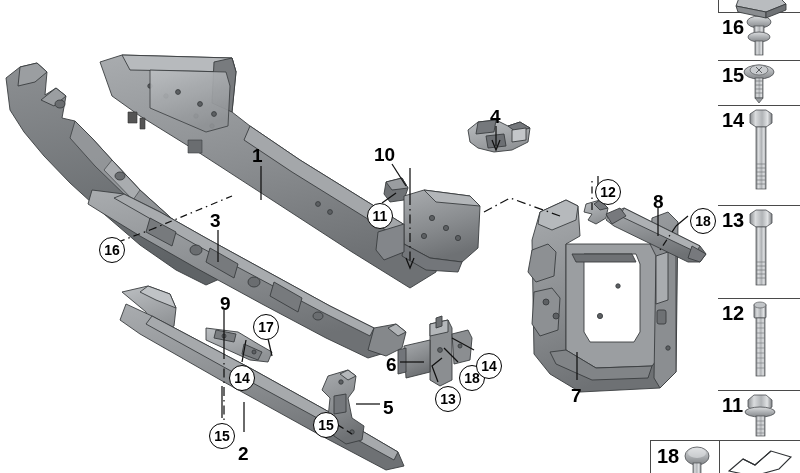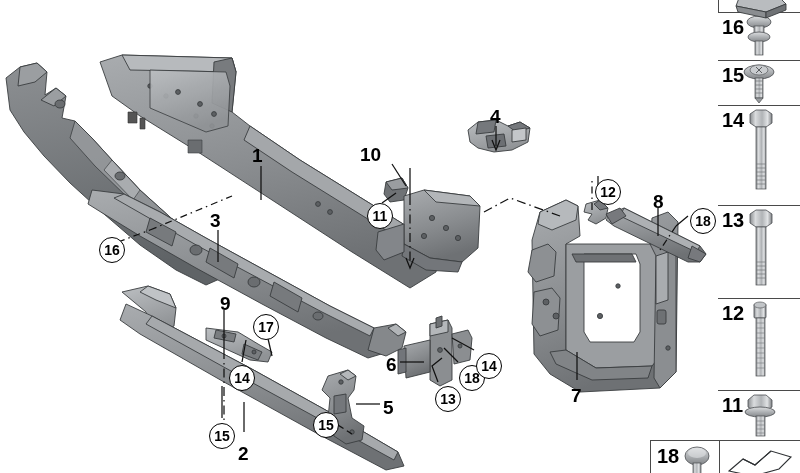--- a/index.html
+++ b/index.html
@@ -366,21 +366,21 @@
 
   <div id="callout-host">
       <div class="callout plain" style="left: 252px; top: 146px;">1</div>
       <div class="callout plain" style="left: 210px; top: 211px;">3</div>
       <div class="callout circled" style="left: 99px; top: 237px;">16</div>
       <div class="callout plain" style="left: 220px; top: 294px;">9</div>
       <div class="callout circled" style="left: 253px; top: 314px; text-align: center;">17</div>
       <div class="callout circled" style="left: 229px; top: 365px;">14</div>
       <div class="callout circled" style="left: 209px; top: 423px;">15</div>
       <div class="callout plain" style="left: 238px; top: 444px;">2</div>
-      <div class="callout plain" style="left: 360px; top: 145px;">10</div>
+      <div class="callout plain" style="left: 374px; top: 145px;">10</div>
       <div class="callout circled" style="left: 367px; top: 203px;">11</div>
       <div class="callout plain" style="left: 490px; top: 107px;">4</div>
       <div class="callout plain" style="left: 386px; top: 355px;">6</div>
       <div class="callout circled" style="left: 435px; top: 386px;">13</div>
       <div class="callout circled" style="left: 459px; top: 365px;">18</div>
       <div class="callout circled" style="left: 476px; top: 353px;">14</div>
       <div class="callout plain" style="left: 383px; top: 398px;">5</div>
       <div class="callout circled" style="left: 313px; top: 412px;">15</div>
       <div class="callout circled" style="left: 595px; top: 179px;">12</div>
       <div class="callout plain" style="left: 653px; top: 192px;">8</div>

